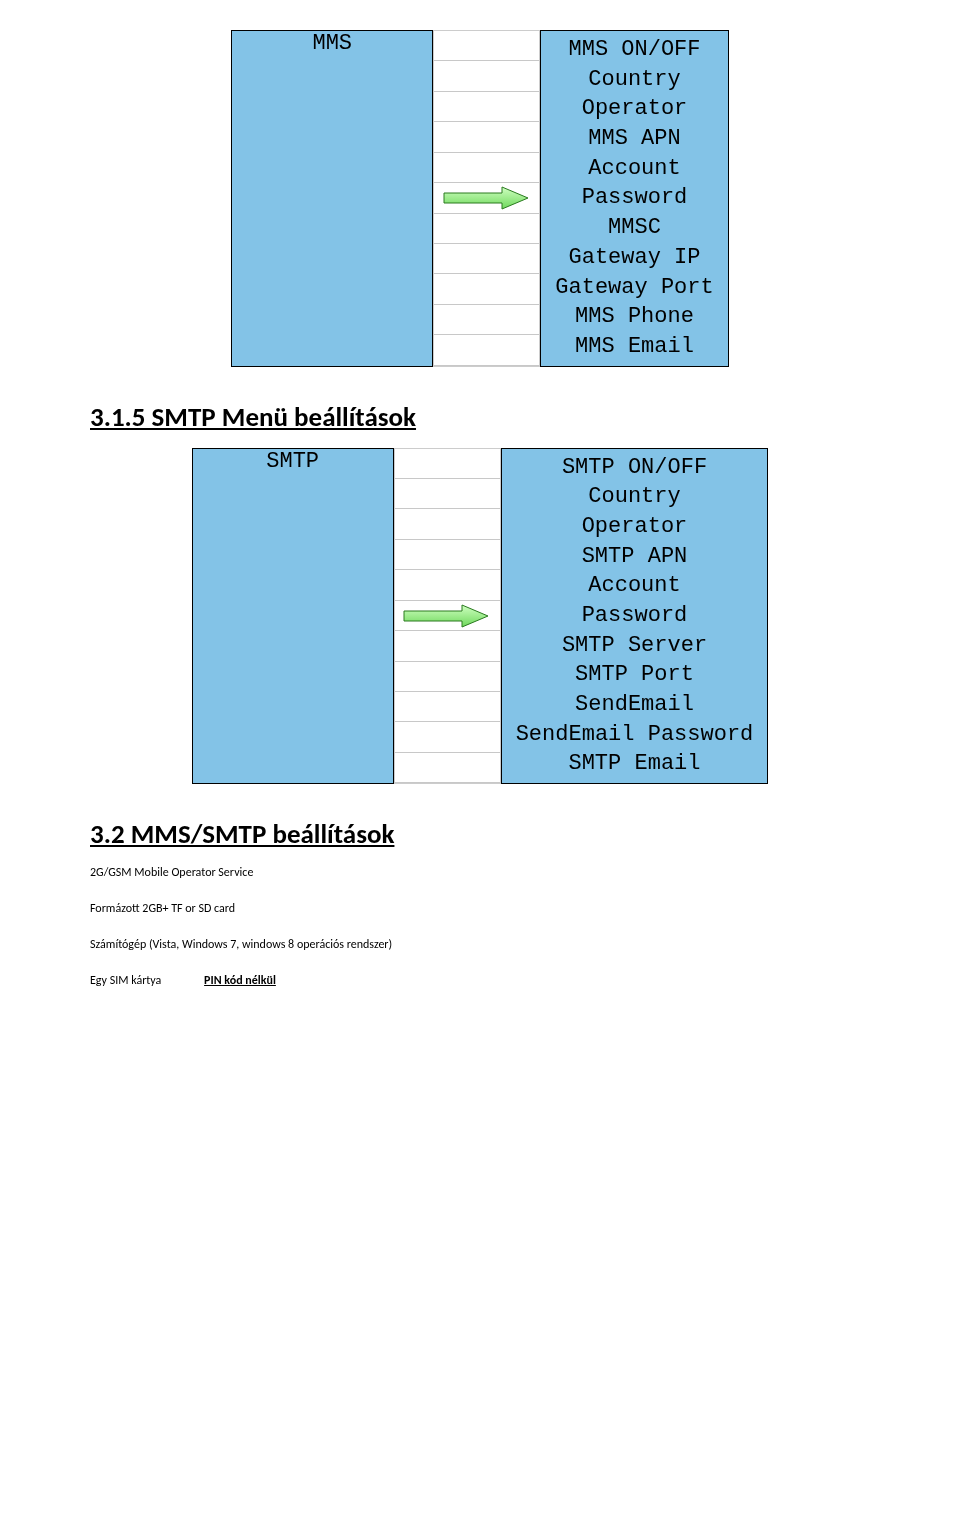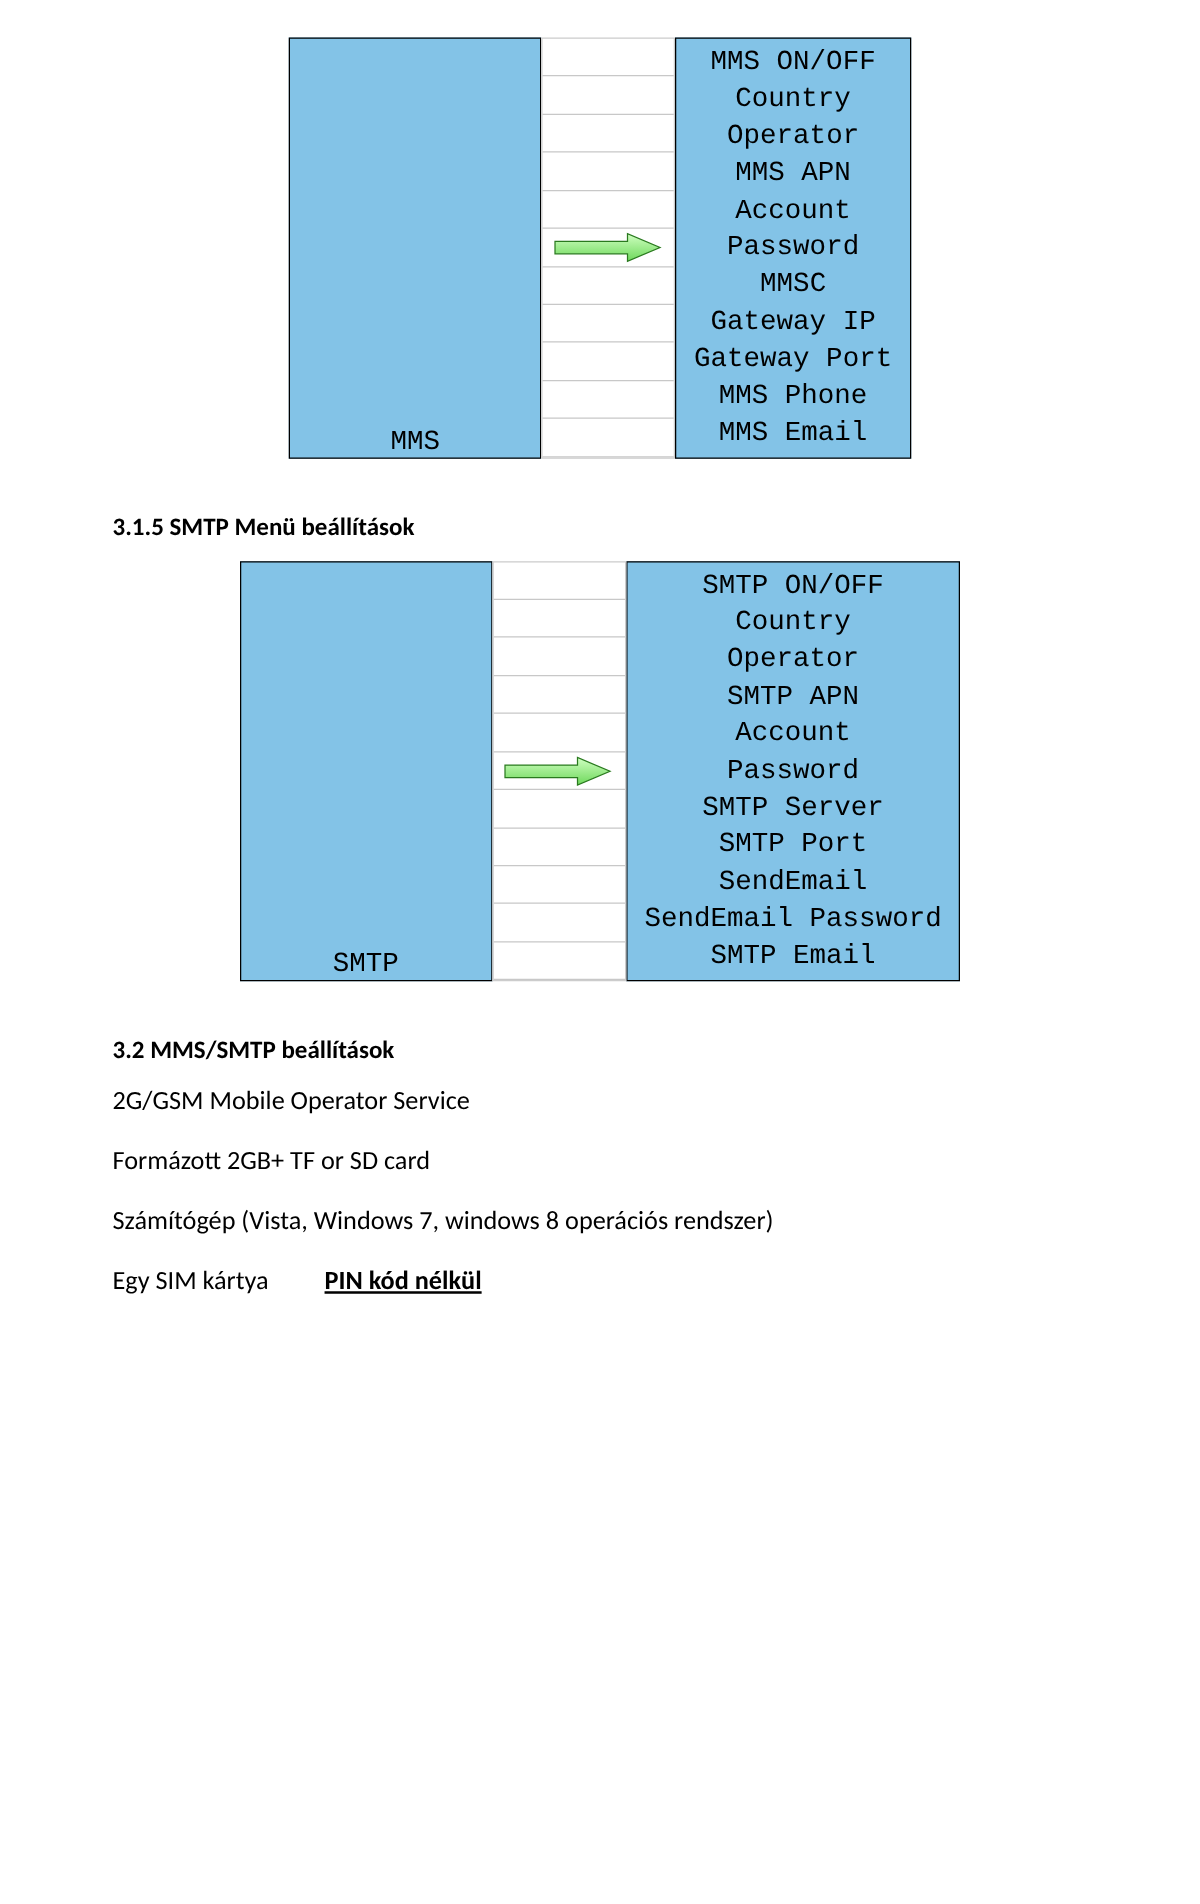--- a/index.html
+++ b/index.html
@@ -19,21 +19,21 @@
   }
   .diagram-row {
     display: flex;
     align-items: stretch;
   }
   .left-box {
     background: #83c3e7;
     border: 1px solid #000;
     width: 200px;
     display: flex;
-    align-items: flex-end;
+    align-items: flex-start;
     justify-content: center;
     font-family: "Courier New", monospace;
     font-size: 22px;
     color: #000;
   }
   .middle-box {
     width: 105px;
     display: flex;
     flex-direction: column;
     justify-content: stretch;
@@ -65,35 +65,36 @@
     font-size: 22px;
     color: #000;
     padding: 4px 14px;
     line-height: 1.35;
   }
   .right-box div {
     white-space: nowrap;
   }
   h2.section {
     font-family: Calibri, Arial, sans-serif;
-    font-size: 20px;
+    font-size: 27px;
     font-weight: bold;
     color: #000;
-    margin: 43px 0 15px 0;
+    margin: 33px 0 15px 0;
+    text-decoration: underline;
   }
   p.body {
     font-family: "Times New Roman", serif;
     font-size: 19px;
     margin: 0 0 18px 0;
     line-height: 1.35;
     text-align: justify;
   }
   p.item {
     font-family: Calibri, Arial, sans-serif;
-    font-size: 21px;
+    font-size: 12px;
     margin: 0 0 22px 0;
   }
   .underline {
     text-decoration: underline;
   }
   .bold {
     font-weight: bold;
     margin-left: 40px;
   }
 </style>

